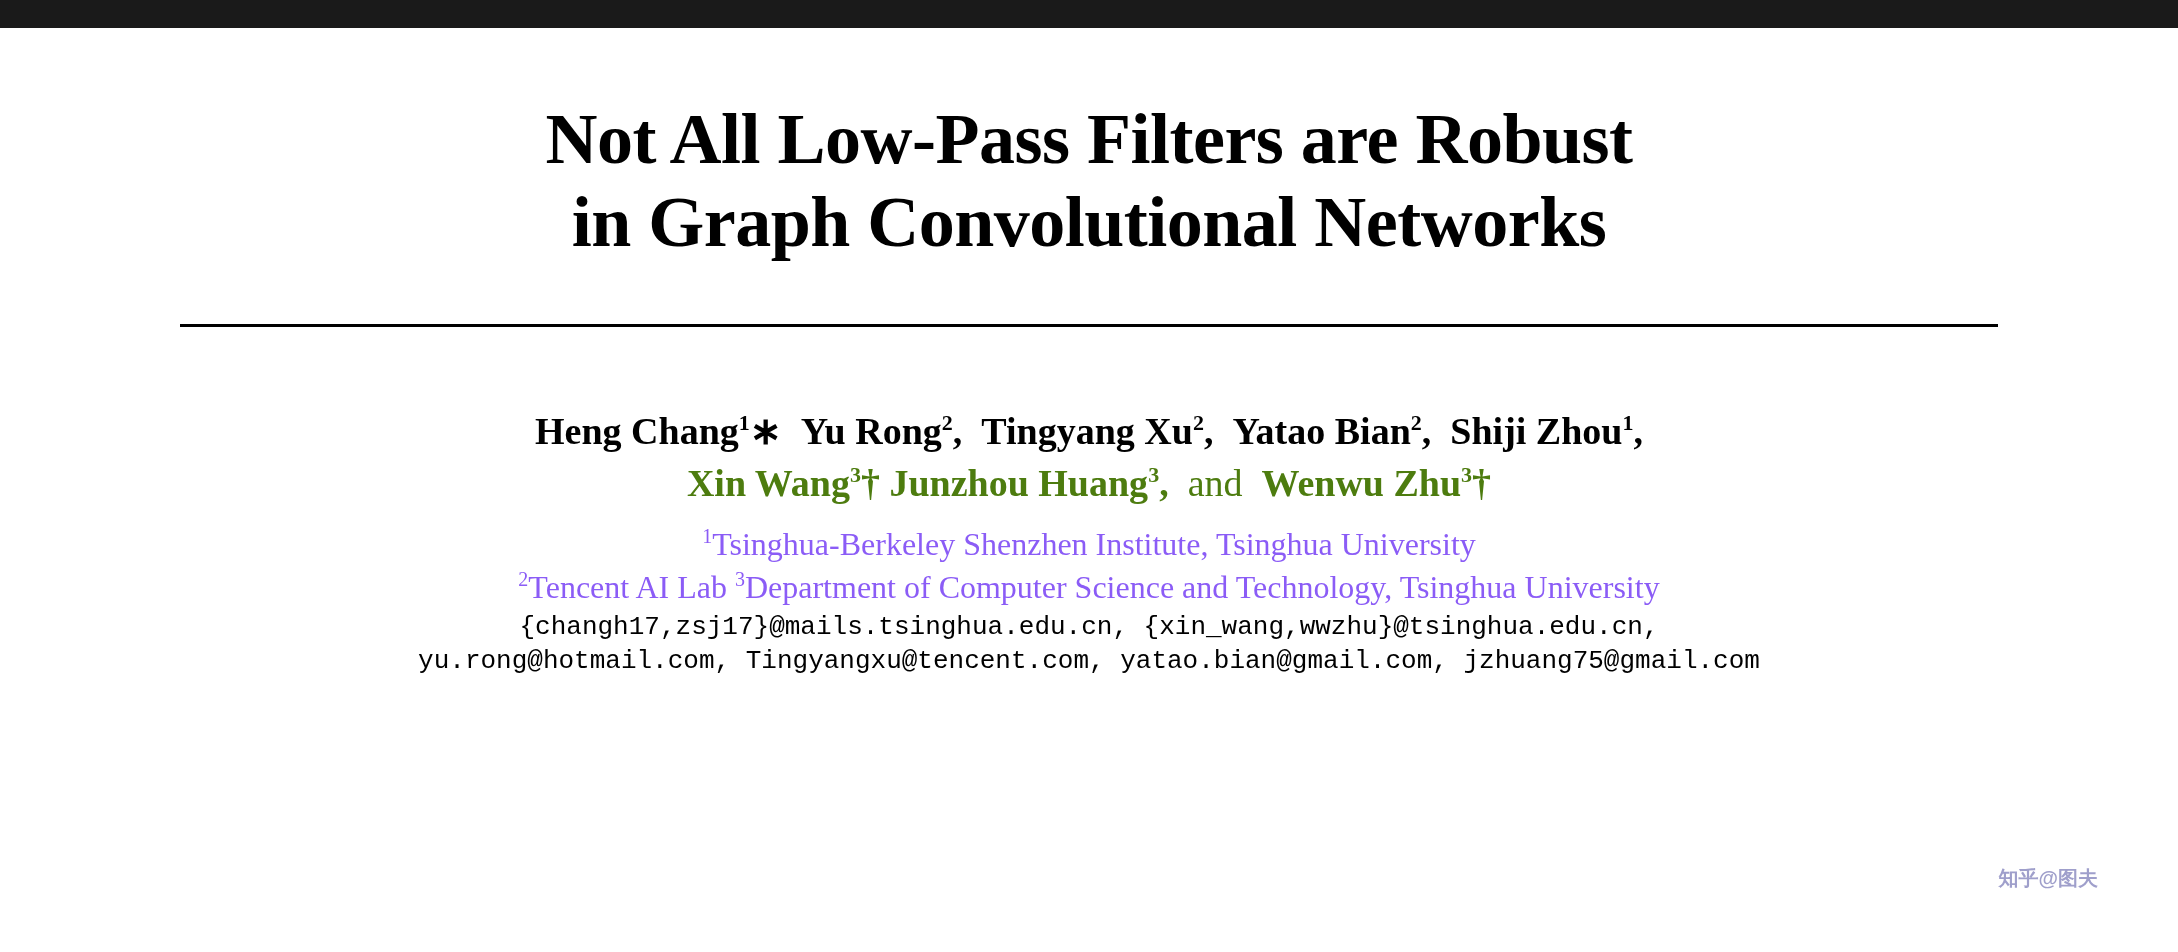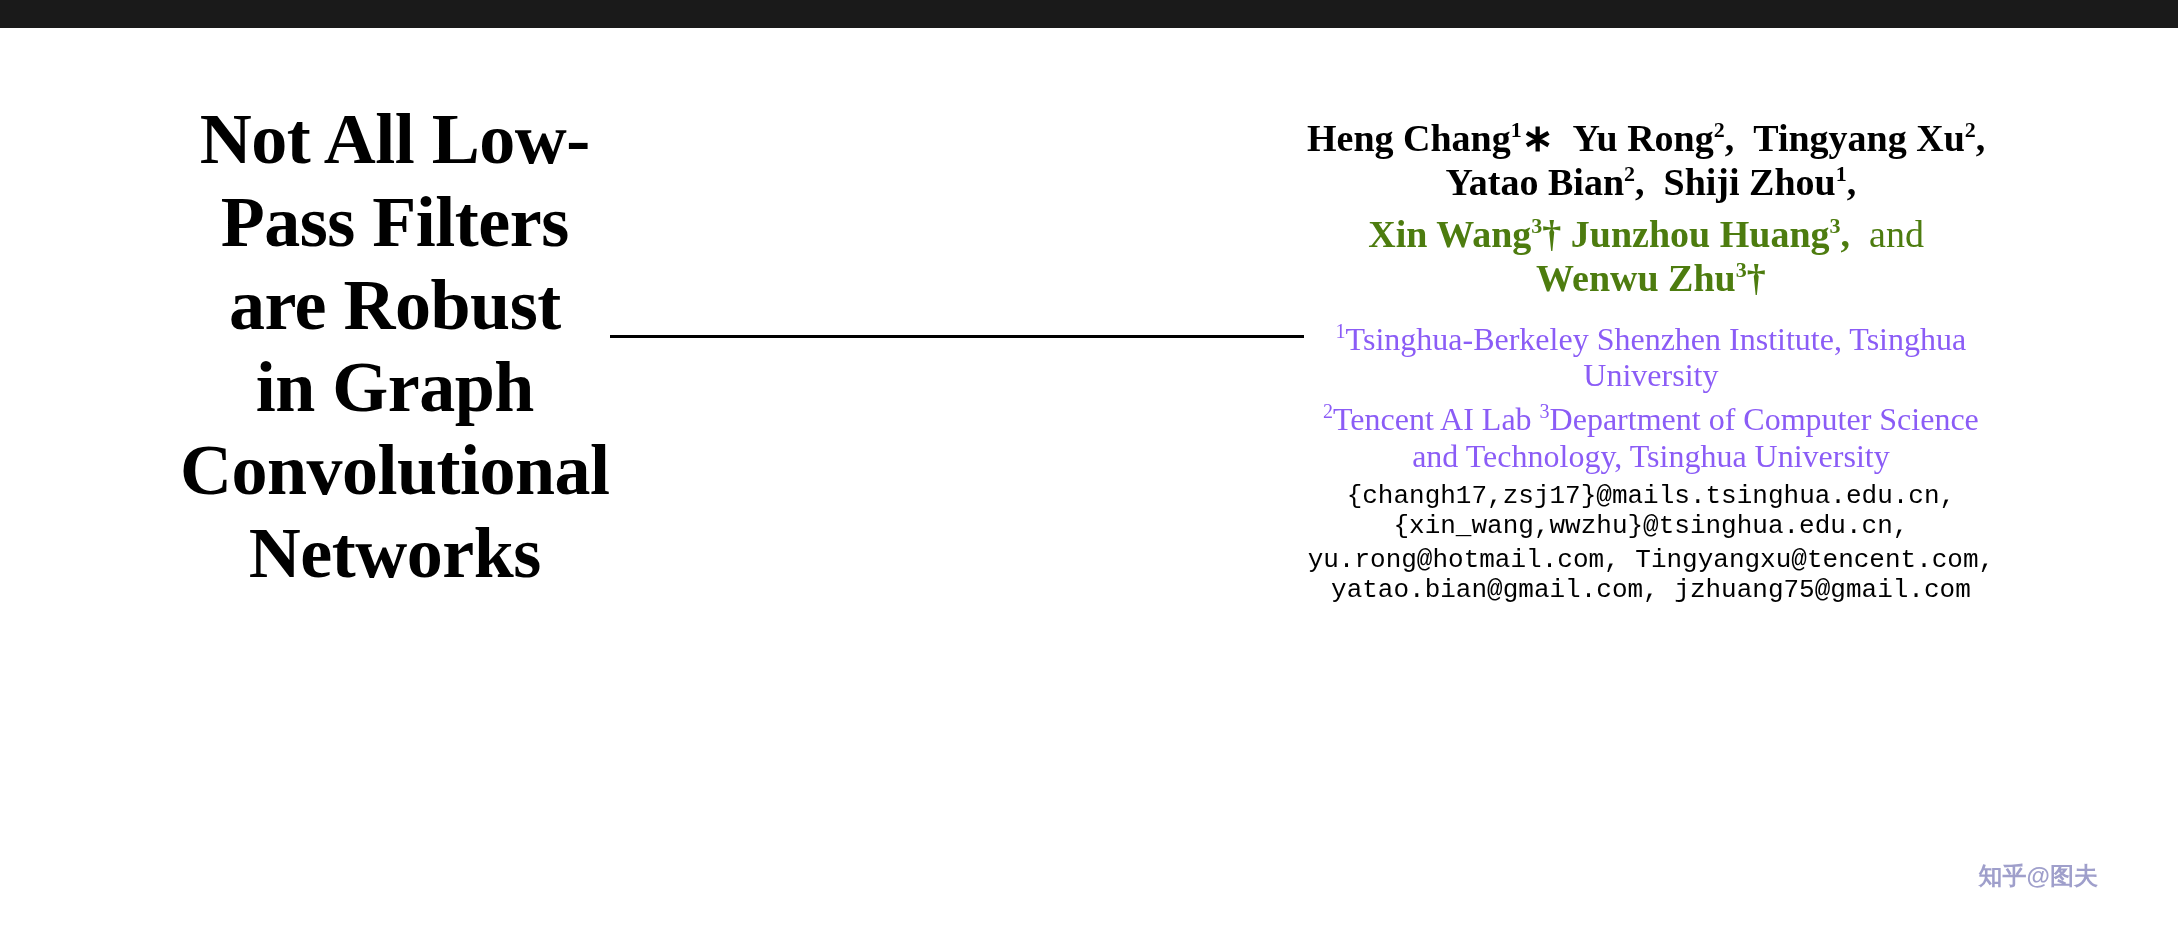--- a/index.html
+++ b/index.html
@@ -18,21 +18,21 @@
     }
 
     .top-bar {
       width: 100%;
       height: 28px;
       background: #1a1a1a;
     }
 
     .content-wrapper {
       display: flex;
-      flex-direction: row;
+      flex-direction: column;
       align-items: center;
       padding: 40px 180px 30px 180px;
     }
 
     .title-section {
       text-align: center;
       margin-top: 30px;
       margin-bottom: 30px;
     }
 
@@ -93,21 +93,21 @@
       font-weight: 400;
       color: #000000;
       margin-bottom: 4px;
       font-family: 'Courier New', Courier, monospace;
     }
 
     .watermark {
       position: absolute;
       bottom: 60px;
       right: 80px;
-      font-size: 24px;
+      font-size: 20px;
       color: rgba(80, 80, 160, 0.55);
       font-family: Arial, sans-serif;
       font-weight: bold;
       pointer-events: none;
     }
 
     .and-word {
       font-weight: 400;
       font-style: normal;
     }

